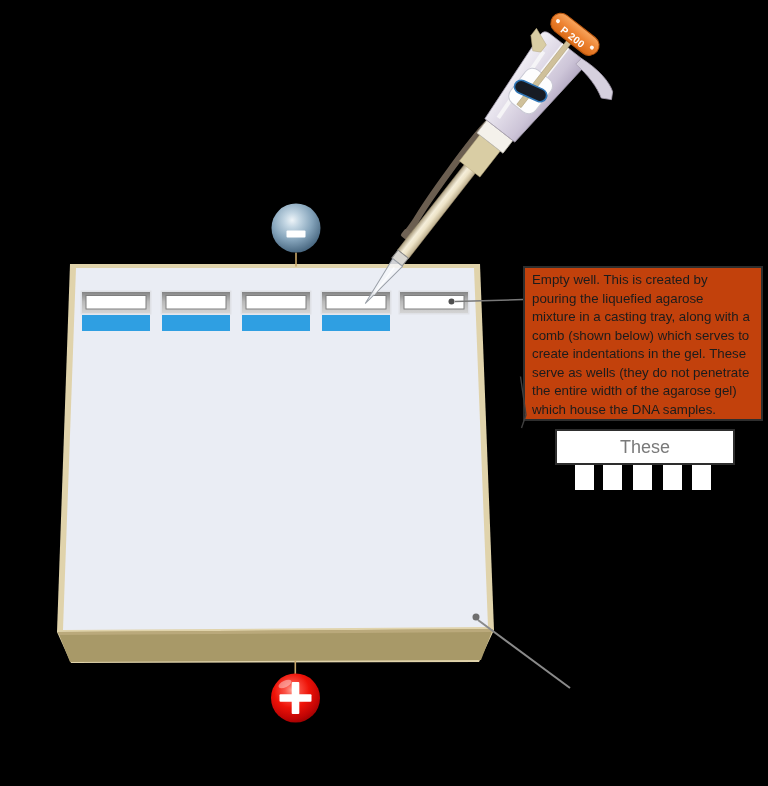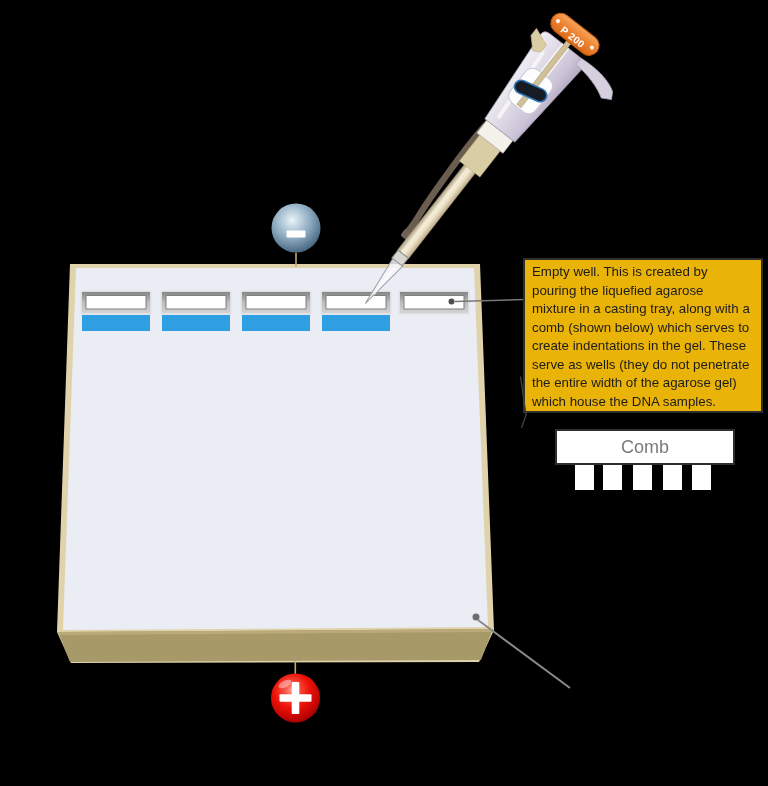--- a/index.html
+++ b/index.html
@@ -1,20 +1,20 @@
 <!DOCTYPE html>
 <html><head>
 <meta charset="utf-8">
 <style>
   html,body{margin:0;padding:0;background:#000;}
   .stage{position:relative;width:768px;height:786px;background:#000;overflow:hidden;
          font-family:"Liberation Sans",sans-serif;}
   .stage > svg{position:absolute;left:0;top:0;z-index:3;}
-  .annotation-box{position:absolute;left:523px;top:258px;width:240px;height:155px;
-    box-sizing:border-box;background:#eab308;border:2px solid #2e2e2e;z-index:1;
+  .annotation-box{position:absolute;left:523px;top:266px;width:240px;height:155px;
+    box-sizing:border-box;background:#c2410c;border:2px solid #2e2e2e;z-index:1;
     padding:3px 3px 0 7px;}
   .annotation-text{font-size:13.3px;line-height:18.5px;color:#1c1c1c;white-space:pre;
     overflow:hidden;}
   .comb-fig{position:absolute;left:555px;top:429px;width:180px;height:62px;z-index:1;}
   .comb-label-box{position:absolute;left:0;top:0;width:180px;height:36px;box-sizing:border-box;
     background:#ffffff;border:2px solid #2e2e2e;text-align:center;}
   .comb-label-box span{display:inline-block;line-height:32px;font-size:18px;color:#7a7a7a;}
   .comb-teeth{position:absolute;left:0;top:36px;width:180px;height:25px;}
   .comb-teeth .tooth{position:absolute;top:0;width:19px;height:25px;background:#ffffff;}
 </style>
@@ -29,21 +29,21 @@
 mixture in a casting tray, along with a
 comb (shown below) which serves to
 create indentations in the gel. These
 serve as wells (they do not penetrate
 the entire width of the agarose gel)
 which house the DNA samples.</div>
   </div>
 
   <div class="comb-fig">
     <div class="comb-label-box">
-      <span>Comb</span>
+      <span>These</span>
     </div>
     <div class="comb-teeth" id="comb-teeth">
         <div class="tooth" style="left: 20px;"></div>
         <div class="tooth" style="left: 48px;"></div>
         <div class="tooth" style="left: 78px;"></div>
         <div class="tooth" style="left: 108px;"></div>
         <div class="tooth" style="left: 137px;"></div>
       </div>
   </div>
 

